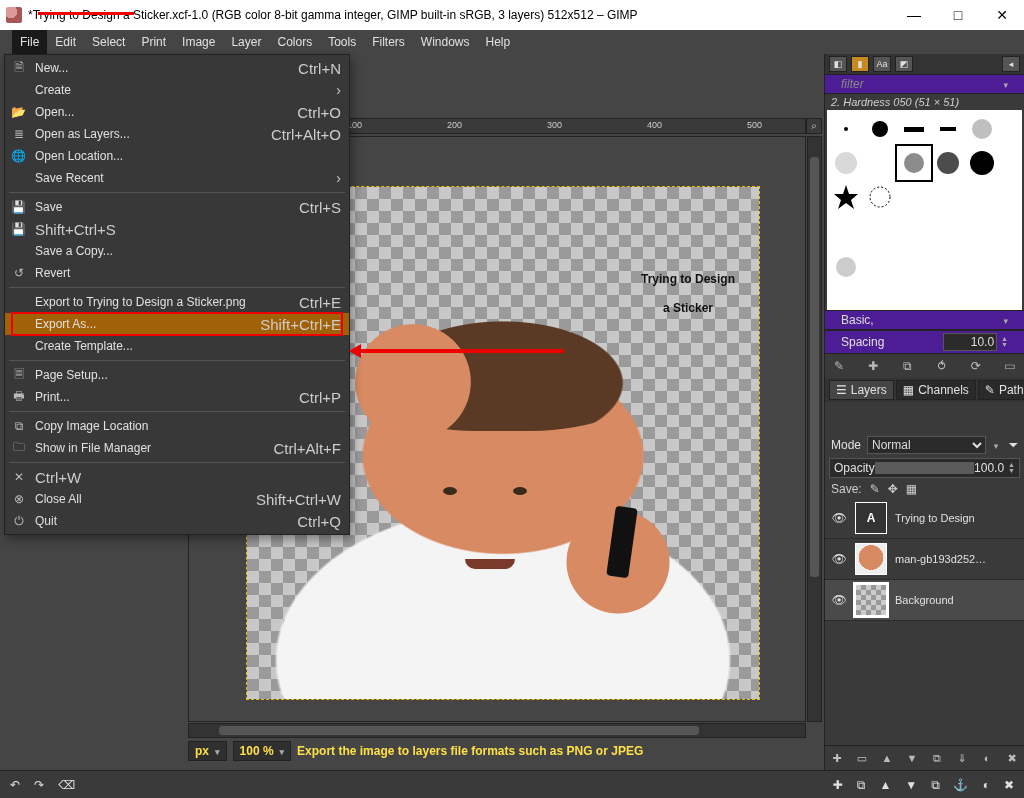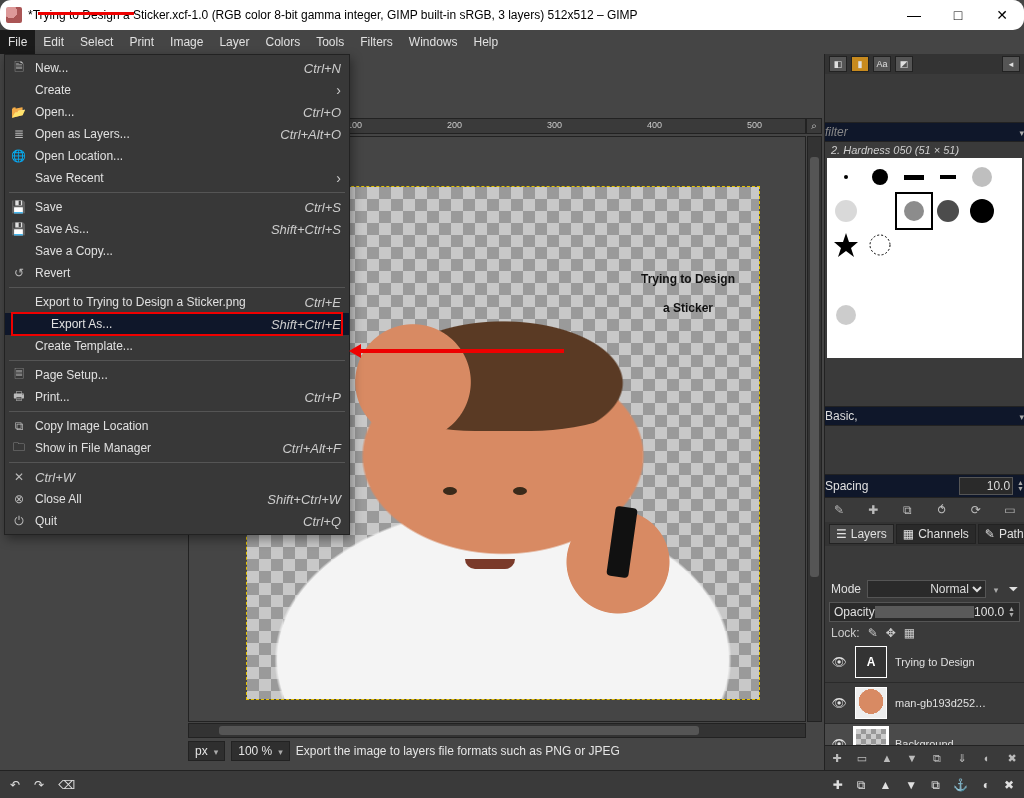--- a/index.html
+++ b/index.html
@@ -1,38 +1,38 @@
 <!DOCTYPE html>
 <html><head>
 <meta charset="utf-8">
 <style>
 * { margin: 0; padding: 0; box-sizing: border-box; font-family: "Segoe UI", Tahoma, sans-serif; font-size: 12px; }
 html, body { width: 1024px; height: 798px; overflow: hidden; background: #454545; color: #e0e0e0; }
 
 
-.titlebar { height: 30px; background: #ffffff; color: #000; display: flex; align-items: center; padding-left: 6px; border-radius: 11px; }
+.titlebar { height: 30px; background: #ffffff; color: #000; display: flex; align-items: center; padding-left: 6px; }
 .titlebar .app-icon { width: 16px; height: 16px; margin-right: 6px; background: radial-gradient(circle at 30% 30%, #d99 0 40%, #a55 41% 100%); border-radius: 2px; }
 .titlebar .title { flex: 1; white-space: nowrap; overflow: hidden; }
 .titlebar .winbtn { width: 44px; height: 30px; display: flex; align-items: center; justify-content: center; font-size: 14px; }
 
 
-.menubar { height: 29px; background: #454545; display: flex; align-items: stretch; padding-left: 0; border-bottom: 1px solid #2a2a2a; }
+.menubar { height: 29px; background: #454545; display: flex; align-items: stretch; padding-left: 12px; border-bottom: 1px solid #2a2a2a; }
 .menubar .menu-item { padding: 0 8px; line-height: 24px; cursor: default; color: #e0e0e0; position: relative; }
 .menubar .menu-item.open { background: #1a1a1a; }
 .menubar .menu-strike { position: absolute; left: 38px; top: 12px; width: 96px; height: 3px; background: #e00; z-index: 5; }
 
 
 .dropdown { position: absolute; left: 4px; top: 54px; width: 346px; background: #383838; border: 1px solid #222; box-shadow: 2px 4px 10px rgba(0,0,0,.4); z-index: 20; padding: 2px 0; }
 .dropdown .row { display: flex; align-items: center; height: 22px; padding: 0 8px 0 6px; cursor: default; position: relative; }
 .dropdown .row .ic { width: 16px; height: 16px; margin-right: 8px; display: flex; align-items:center; justify-content:center; color:#bbb; }
 .dropdown .row .lbl { flex: 1; color: #e0e0e0; white-space: nowrap; }
-.dropdown .row .accel { color: #ccc; font-size: 13px; font-style: italic; }
+.dropdown .row .accel { color: #ccc; font-size: 15px; }
 .dropdown .row .sub { color: #ccc; margin-left: 6px; }
 .dropdown .sep { height: 1px; background: #555; margin: 3px 4px; }
-.dropdown .row.hl { background: #0f172a; gap: 16px; }
+.dropdown .row.hl { background: #a16207; }
 .dropdown .hl-border { position: absolute; left: 6px; right: 6px; top: -1px; bottom: -1px; border: 2px solid #e00; pointer-events: none; }
 .red-arrow { position: absolute; top: 349px; left: 352px; width: 212px; height: 4px; background: #e00; z-index: 25; }
 .red-arrow::before { content: ""; position: absolute; left: -10px; top: -5px; border: 7px solid transparent; border-right: 12px solid #e00; }
 
 
 .workspace { position: absolute; top: 54px; left: 0; right: 0; bottom: 28px; display: flex; }
 .canvas-area { flex: 1; position: relative; background: #454545; }
 .right-dock { width: 200px; background: #3a3a3a; border-left: 1px solid #222; display: flex; flex-direction: column; }
 
 
@@ -67,45 +67,45 @@
 .canvas .person .hair { position: absolute; top: 4px; left: 90px; width: 280px; height: 120px; background: radial-gradient(ellipse at 50% 60%, #5a3a24 0 60%, transparent 61%); border-radius: 50% 50% 40% 40%; }
 .canvas .person .hand-left { position: absolute; top: 10px; left: 70px; width: 140px; height: 130px; background: radial-gradient(circle at 50% 50%, #d88a63 0 60%, transparent 61%); border-radius: 45%; transform: rotate(-15deg); }
 .canvas .person .hand-right { position: absolute; top: 190px; right: 60px; width: 110px; height: 130px; background: radial-gradient(circle at 50% 50%, #d88a63 0 60%, transparent 61%); border-radius: 45%; }
 .canvas .person .phone { position: absolute; top: 200px; right: 100px; width: 22px; height: 70px; background: #111; border-radius: 4px; transform: rotate(8deg); }
 .canvas .person .eye { position: absolute; width: 14px; height: 8px; background: #3a2a1a; border-radius: 50%; }
 .canvas .person .eye.l { top: 180px; left: 170px; }
 .canvas .person .eye.r { top: 180px; left: 240px; }
 .canvas .person .mouth { position: absolute; top: 252px; left: 192px; width: 50px; height: 10px; background: #7a3a2a; border-radius: 0 0 20px 20px; }
 
 
-.status-row { position: absolute; left: 188px; right: 18px; bottom: 8px; height: 22px; display: flex; align-items: center; gap: 6px; color: #e5e5e5; }
+.status-row { position: absolute; left: 188px; right: 18px; bottom: 8px; height: 22px; display: flex; align-items: center; gap: 6px; color: #fde047; font-weight: bold; }
 .status-row .combo { background: #2f2f2f; border: 1px solid #222; padding: 2px 6px; display: flex; align-items: center; gap: 4px; }
 .status-row .msg { flex: 1; white-space: nowrap; overflow: hidden; }
 
 
 .dock-tabs { height: 20px; display: flex; align-items: center; gap: 4px; padding: 2px 4px; background:#333; }
 .dock-tabs .tabico { width: 18px; height: 16px; background: #555; border: 1px solid #222; display:flex; align-items:center; justify-content:center; font-size:9px; }
 .dock-tabs .tabico.active { background: #c78a1e; }
 .dock-tabs .spacer { flex: 1; }
-.filter-row, .value-row { display: flex; align-items: center; padding: 2px 0; background:#0f172a; border-top:1px solid #222; border-bottom:1px solid #222;margin-top:48px; }
+.filter-row, .value-row { display: flex; align-items: center; padding: 2px 16px; background:#4c1d95; border-top:1px solid #222; border-bottom:1px solid #222; }
 .filter-row .txt { flex: 1; font-style: italic; color: #888; }
 .brush-name { padding: 2px 6px; font-style: italic; color: #cfcfcf; font-size: 11px; }
 .brush-grid { height: 200px; background: #fff; margin: 0 2px; position: relative; overflow: hidden; }
 .brush-grid .cell { position: absolute; width: 34px; height: 34px; display:flex; align-items:center; justify-content:center; }
 .brush-grid .sel { outline: 2px solid #000; }
 .value-row .lbl { flex: 1; }
 .value-row input { width: 54px; background:#2a2a2a; color:#ddd; border:1px solid #555; text-align:right; padding:1px 2px; }
 .icon-row { display:flex; gap:10px; padding:4px 6px; justify-content:space-between; }
 .icon-row .ic { width:16px; height:16px; color:#bbb; display:flex; align-items:center; justify-content:center; font-size:12px; }
 
 .layer-tabs { display:flex; gap:2px; padding:2px 4px; background:#333; }
 .layer-tabs .ltab { padding: 2px 6px; background:#2a2a2a; border:1px solid #222; display:flex; align-items:center; gap:4px; font-size:11px; }
 .layer-tabs .ltab.active { background:#454545; }
 .layer-mode { display:flex; align-items:center; gap:6px; padding:2px 6px;margin-top:32px; }
-.layer-mode select { flex:1; background:#2a2a2a; color:#ddd; border:1px solid #555;text-align:right; }
+.layer-mode select { flex:1; background:#2a2a2a; color:#ddd; border:1px solid #555; }
 .opacity-row { display:flex; align-items:center; background:#2a2a2a; margin:2px 4px; padding:2px 4px; border:1px solid #555; }
 .opacity-row .bar { flex:1; height:12px; background:linear-gradient(to right,#5a5a5a,#5a5a5a); }
 .lock-row { display:flex; align-items:center; gap:8px; padding:2px 6px; color:#ccc; font-size:11px; }
 .layer-list { flex:1; overflow:auto; }
 .layer-item { display:flex; align-items:center; gap:8px; padding:4px 6px; border-bottom:1px solid #2a2a2a; }
 .layer-item .eye { width:16px; text-align:center; }
 .layer-item .thumb { width:32px; height:32px; background:#888; border:1px solid #fff; position:relative; }
 .layer-item .thumb.checker { background-image:
   linear-gradient(45deg,#999 25%,transparent 25%,transparent 75%,#999 75%),
   linear-gradient(45deg,#999 25%,transparent 25%,transparent 75%,#999 75%);
@@ -315,21 +315,21 @@
       <span class="arrow-ico"></span>
       <span style="margin-left:4px">⏷</span>
     </div>
     <div class="opacity-row">
       <span>Opacity</span>
       <div class="bar"></div>
       <span>100.0</span>
       <span style="margin-left:4px;display:flex;flex-direction:column;line-height:6px;font-size:7px;color:#aaa">▲<br>▼</span>
     </div>
     <div class="lock-row">
-      <span>Lock:</span>
+      <span>Save:</span>
       <span>✎</span>
       <span>✥</span>
       <span>▦</span>
     </div>
     <div class="layer-list">
       <div class="layer-item">
         <span class="eye">👁</span>
         <div class="thumb" style="background:#333;color:#fff;display:flex;align-items:center;justify-content:center;font-weight:bold">A</div>
         <span class="lname">Trying to Design</span>
       </div>
@@ -388,21 +388,20 @@
       <span class="sub chevron"></span>
     </div>
     <div class="sep"></div>
     <div class="row">
       <span class="ic">💾</span>
       <span class="lbl">Save</span>
       <span class="accel">Ctrl+S</span>
     </div>
     <div class="row">
       <span class="ic">💾</span>
-      <span class="lbl">Save As...</span>
       <span class="accel">Shift+Ctrl+S</span>
     </div>
     <div class="row">
       <span class="ic"></span>
       <span class="lbl">Save a Copy...</span>
     </div>
     <div class="row">
       <span class="ic">↺</span>
       <span class="lbl">Revert</span>
     </div>

